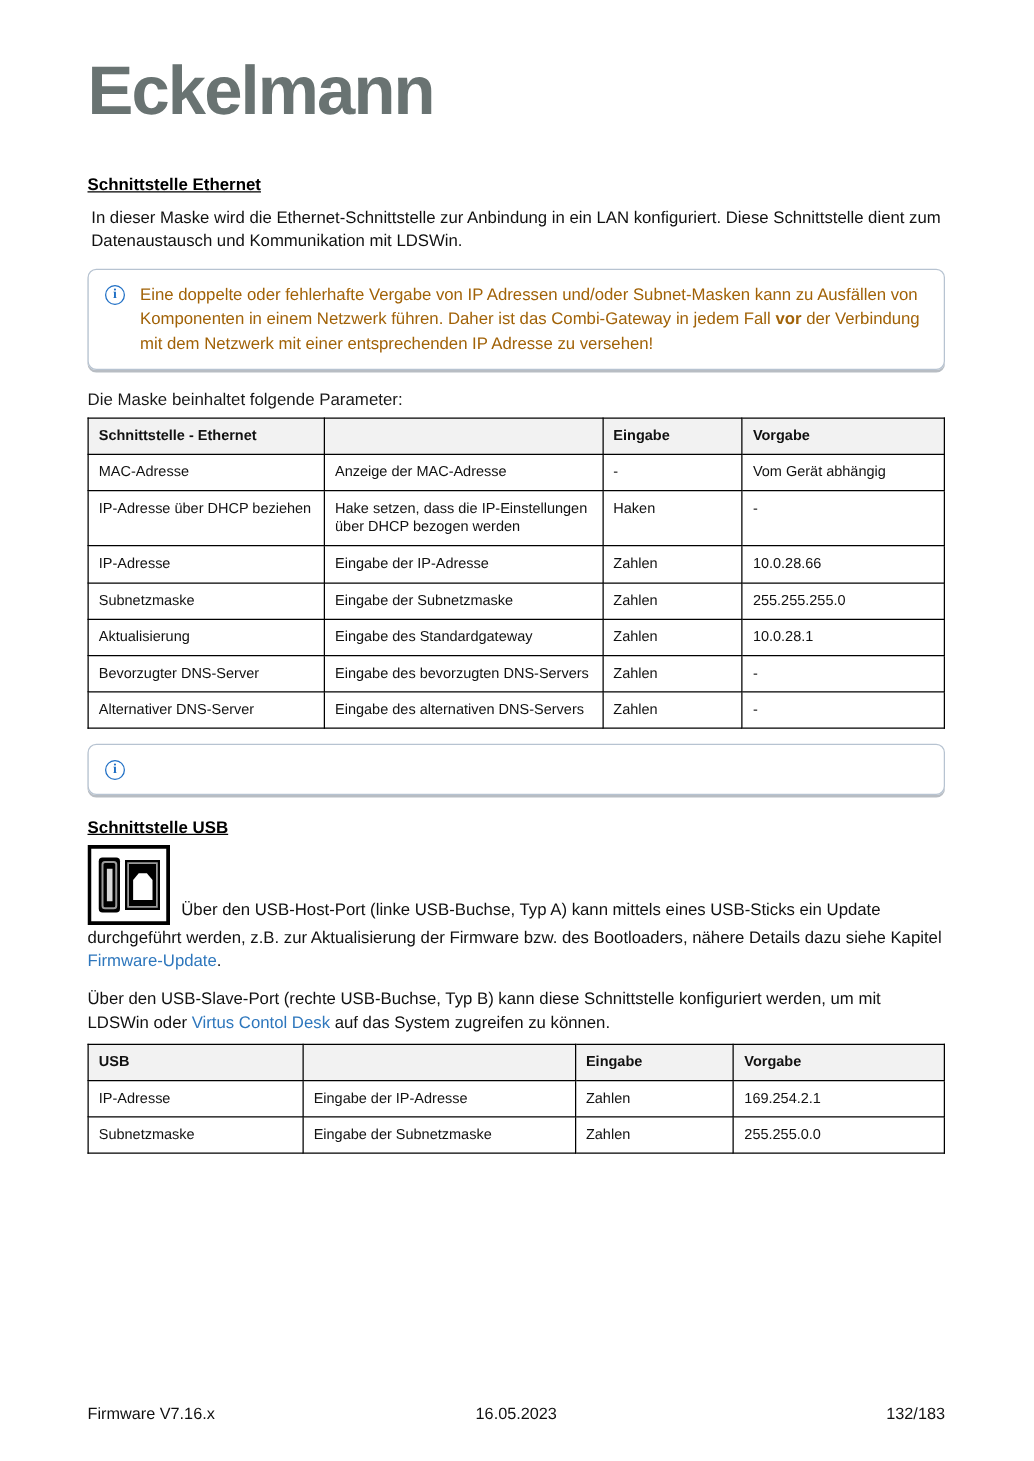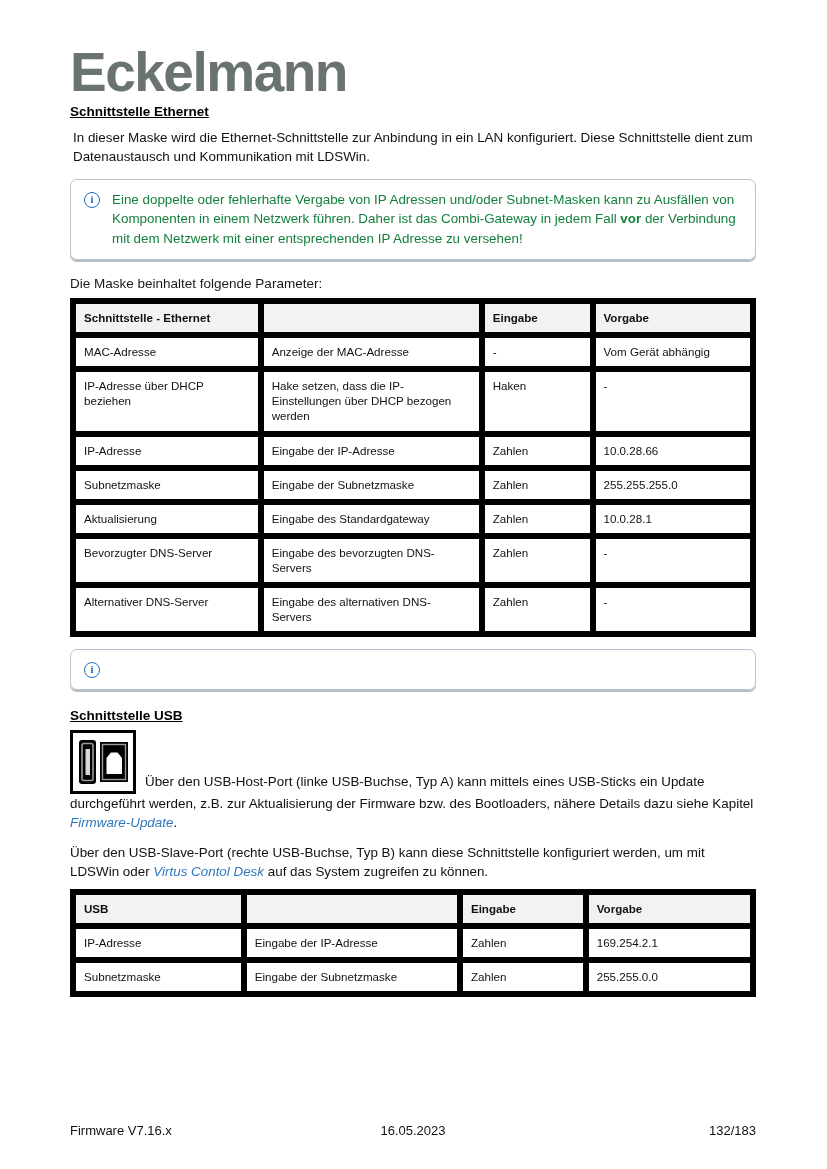--- a/index.html
+++ b/index.html
@@ -20,21 +20,21 @@
     color: #697372;
     letter-spacing: -1.5px;
   }
 
   .section-heading {
     font-size: 13.5px;
     font-weight: bold;
     text-decoration: underline;
     color: #000;
   }
-  .h-ethernet { }
+  .h-ethernet { margin-top: 36px; }
   .h-usb { margin-top: 18px; }
 
   .body-text {
     font-size: 13.4px;
     line-height: 1.45;
     color: #111;
   }
   .intro { margin-top: 9px; padding-left: 3px; }
 
   .note-box {
@@ -53,48 +53,48 @@
     border: 1.4px solid #1f6fc5;
     border-radius: 50%;
     color: #1f6fc5;
     font-size: 11px;
     font-weight: bold;
     line-height: 13.5px;
     text-align: center;
     margin-top: 2px;
     font-family: "Liberation Serif", serif;
   }
-  .note-text { font-size: 13.4px; line-height: 1.45; color: #15803d; max-width: 642px; }
+  .note-text { font-size: 13.4px; line-height: 1.45; color: #a16207; max-width: 642px; }
   .bold { font-weight: bold; }
 
   .table-intro { margin-top: 16px; font-size: 13.5px; font-weight: normal; }
 
   table.params {
     margin-top: 7px;
     width: 100%;
     border-collapse: collapse;
     font-size: 11.6px;
   }
   table.params th, table.params td {
-    border: 6px solid #000000;
+    border: 1px solid #000000;
     padding: 6px 8px 7px 8px;
     text-align: left;
     vertical-align: top;
     font-weight: normal;
     color: #111;
     line-height: 1.3;
   }
   table.params th { background: #f2f2f2; font-weight: bold; }
   .usb-table { margin-top: 8px; }
 
   .usb-icon-svg { display: inline-block; vertical-align: -8px; margin-right: 9px; }
   .p-host { margin-top: 7px; }
   .p-slave { margin-top: 10px; }
 
-  .link { color: #2e77bd; cursor: pointer; font-style: italic; }
+  .link { color: #2e77bd; cursor: pointer; }
 
   .footer {
     position: absolute;
     left: 70px; right: 71px;
     bottom: 31px;
     display: flex;
     justify-content: space-between;
     font-size: 13px;
     color: #111;
   }

